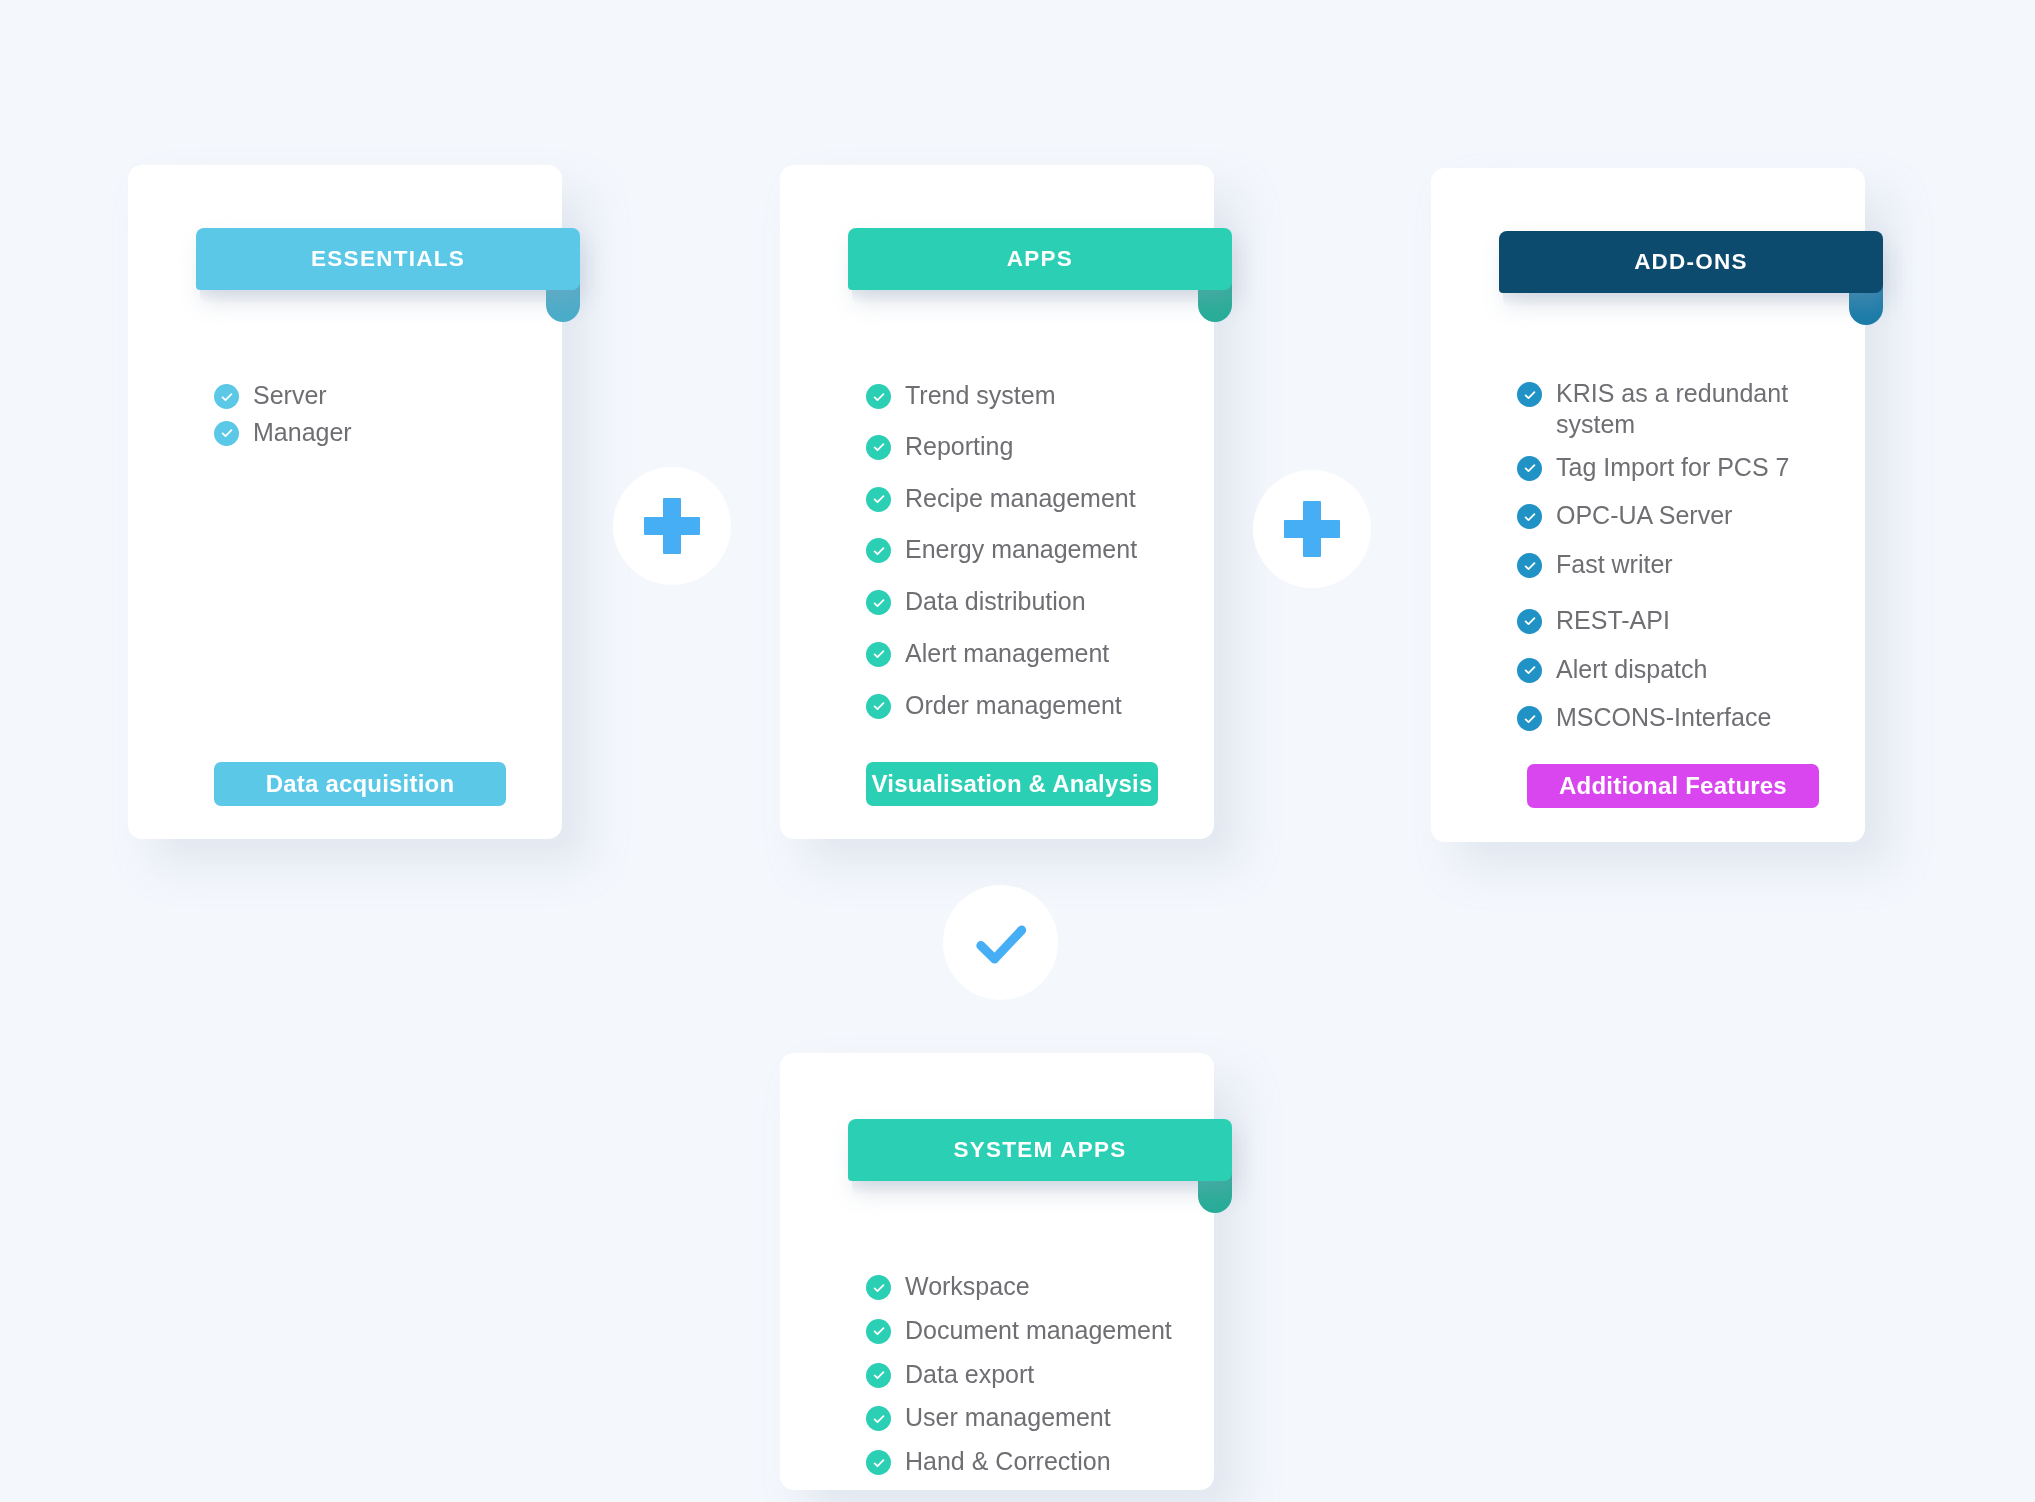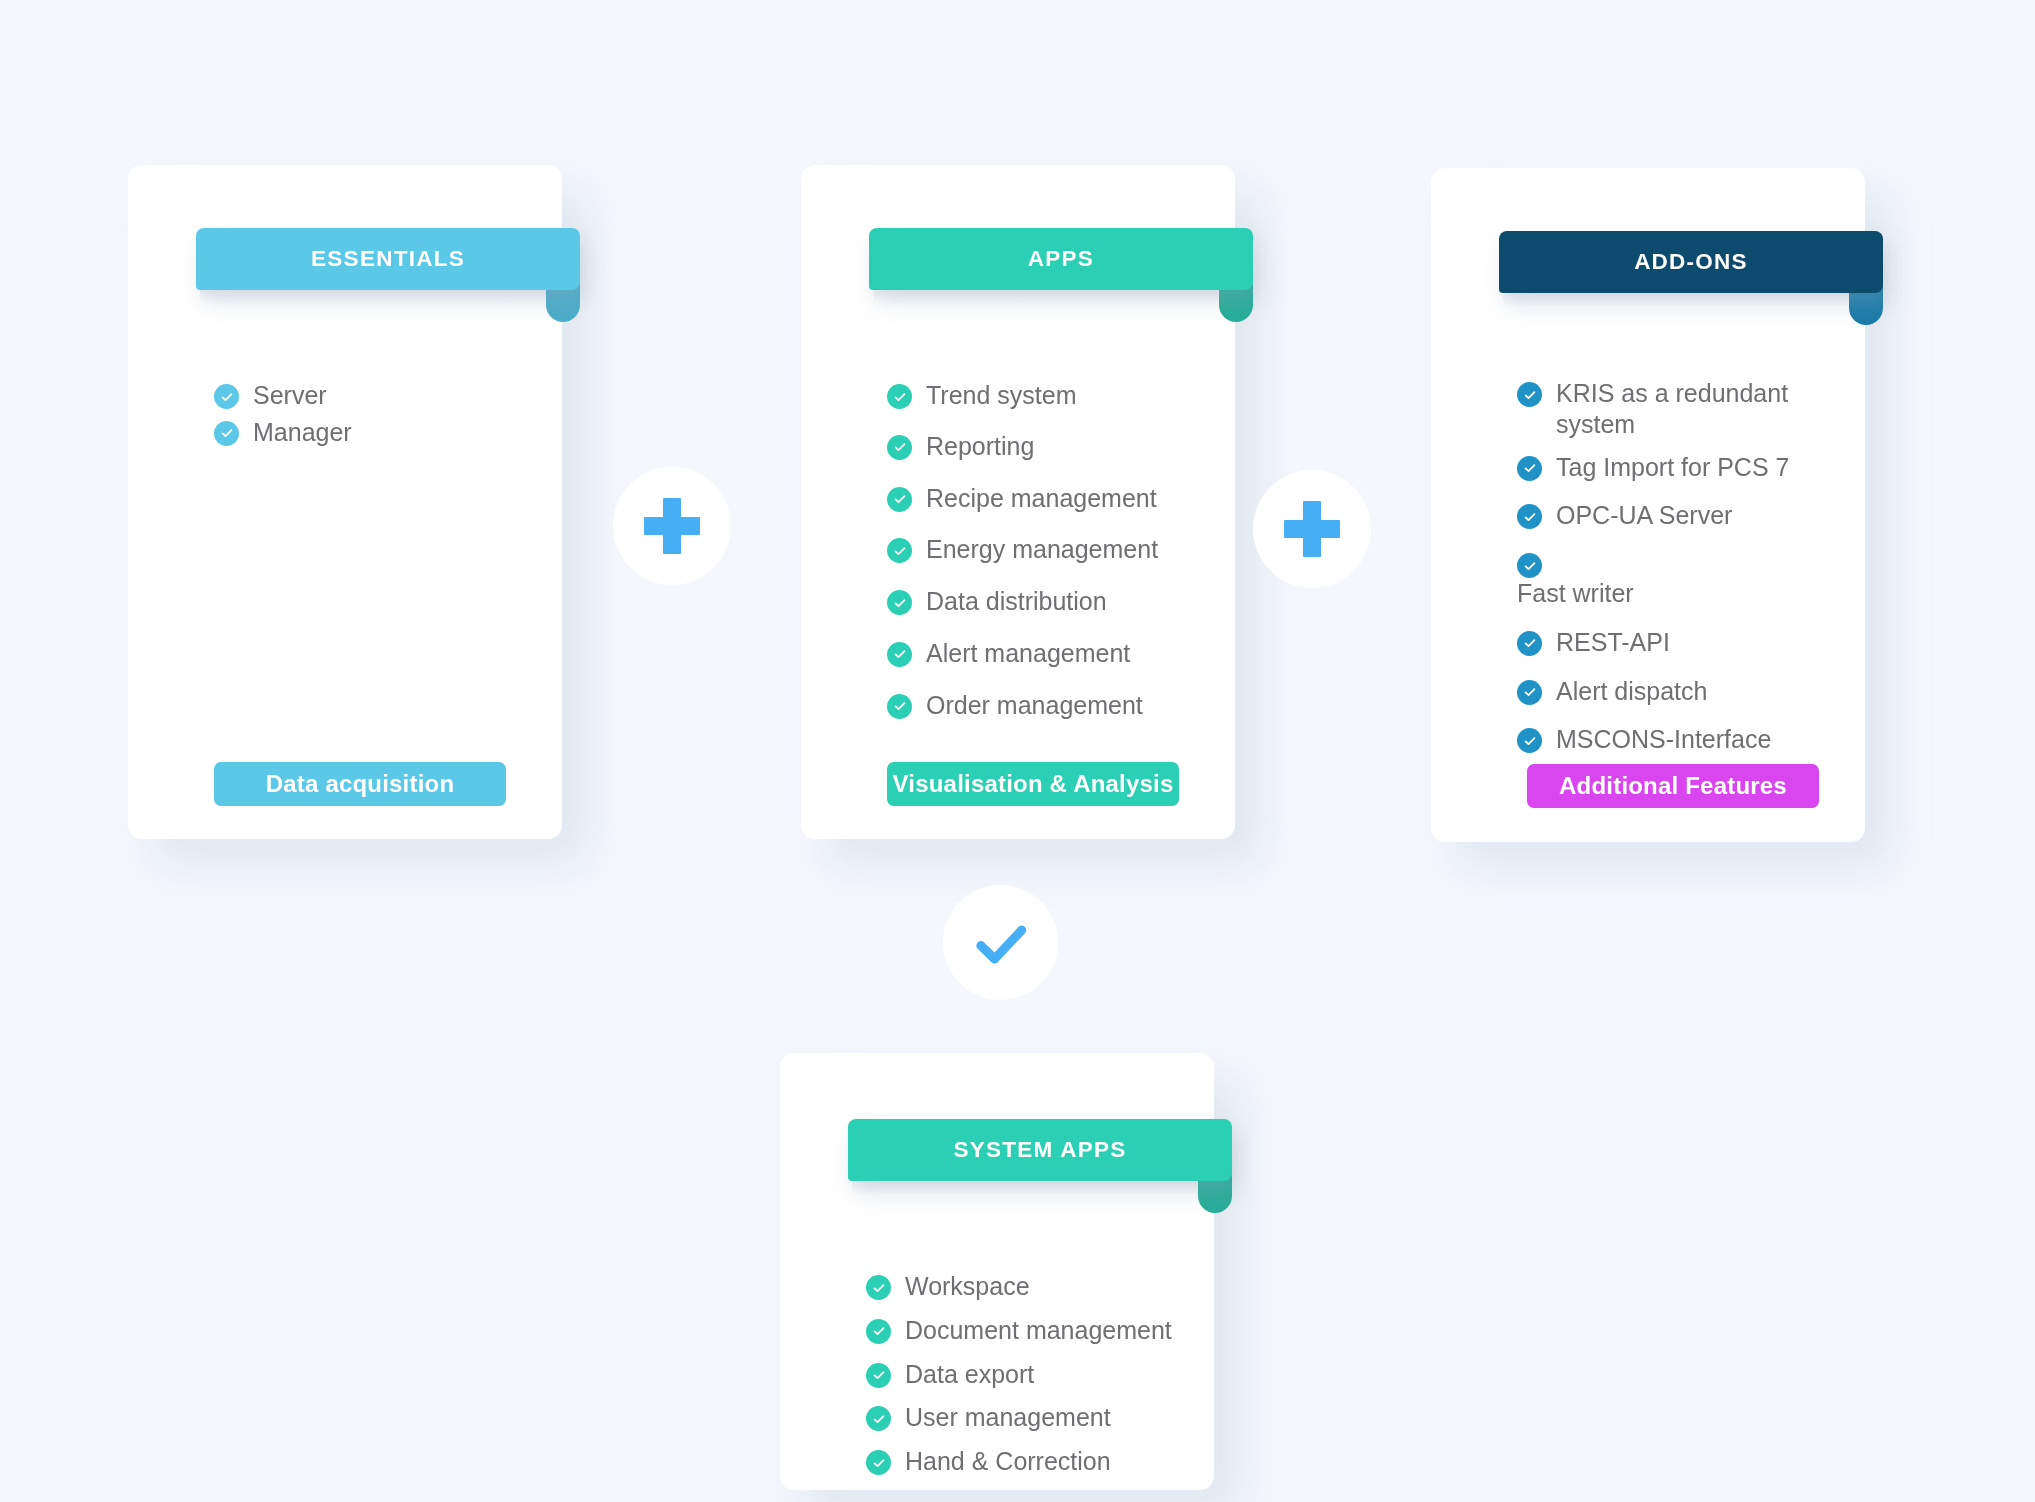--- a/index.html
+++ b/index.html
@@ -198,21 +198,21 @@
     </div>
   </div>
 
   <div class="connector" style="left:613px; top:467px; width:118px; height:118px;">
     <div class="plus-glyph">
       <span class="bar-h"></span>
       <span class="bar-v"></span>
     </div>
   </div>
 
-  <div class="card" style="left:801px; top:165px; width:434px; height:674px;">
+  <div class="card" style="left:780px; top:165px; width:434px; height:674px;">
 
     <div class="ribbon-wrap" style="width:384px;">
       <div class="ribbon-shadow" style="left:4px; top:58px; width:380px;"></div>
       <div class="ribbon-fold" style="left:350px; top:52px; background:#26ad98;"></div>
       <div class="ribbon" style="width:384px; background:#2bcfb4;">
         <span class="ribbon-label">APPS</span>
       </div>
     </div>
 
     <ul class="feature-list" style="left:86px; top:215px; width:330px;">
@@ -314,21 +314,21 @@
         <span class="feature-text">Tag Import for PCS 7</span>
       </li>
       <li class="feature-item" style="margin-bottom:18px;">
         <span class="check-circle" style="background:#2092c6;">
           <svg viewBox="0 0 24 24" aria-hidden="true">
               <path d="M4.5 12.6 L9.4 17.3 L19.6 7.1" fill="none" stroke="#ffffff" stroke-width="3.1" stroke-linecap="round" stroke-linejoin="round"></path>
             </svg>
         </span>
         <span class="feature-text">OPC-UA Server</span>
       </li>
-      <li class="feature-item" style="margin-bottom:18px;flex-direction:column;">
+      <li class="feature-item" style="margin-bottom:25px;">
         <span class="check-circle" style="background:#2092c6;">
           <svg viewBox="0 0 24 24" aria-hidden="true">
               <path d="M4.5 12.6 L9.4 17.3 L19.6 7.1" fill="none" stroke="#ffffff" stroke-width="3.1" stroke-linecap="round" stroke-linejoin="round"></path>
             </svg>
         </span>
         <span class="feature-text">Fast writer</span>
       </li>
       <li class="feature-item" style="margin-bottom:18px;">
         <span class="check-circle" style="background:#2092c6;">
           <svg viewBox="0 0 24 24" aria-hidden="true">

